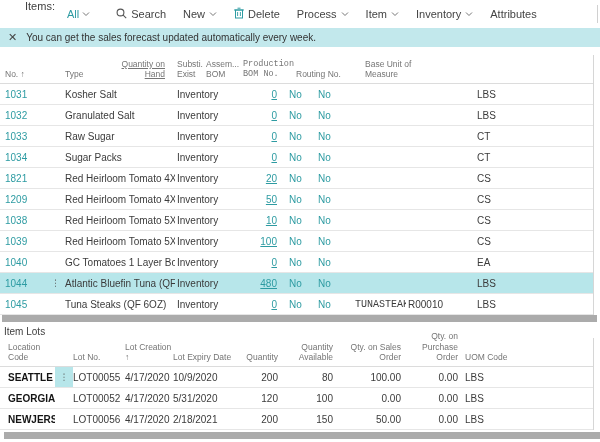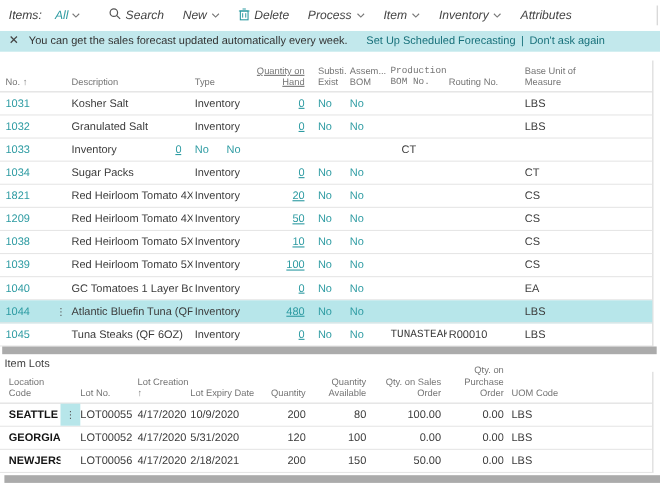--- a/index.html
+++ b/index.html
@@ -8,24 +8,23 @@
     font-family: "Liberation Sans", sans-serif;
     background:#fff; color:#3b3b3b; font-size:10px;
     position:relative;
   }
   :root{
     --teal:#2d9ba2; --notif-bg:#c2e8ec; --notif-link:#17707a;
     --sel-bg:#b7e6ea; --scrollbar:#ababab; --border:#e6e6e6;
   }
   
   .toolbar{
-    height:28px; display:flex; align-items:center; background:#fff;
-    padding:0 6px 0 8px; font-size:11px; color:#444; white-space:nowrap;
+    height:28px; display:flex; background:#fff;
+    padding:0 6px 0 25px; font-size:11px; color:#444; white-space:nowrap;
     position:relative;
-    font-style:italic;
   }
   .tb-context{ margin-right:12px; color:#404040; }
   .tb-filter{ color:var(--teal); display:flex; align-items:center; gap:3px; margin-right:26px; cursor:pointer;}
   .tb-item{ display:flex; align-items:center; gap:4px; margin-right:17px; cursor:pointer; }
   .chev{ display:inline-block; width:8px; height:6px; }
   .chev svg{ display:block; }
   .tb-divider{ position:absolute; right:2px; top:5px; height:18px; width:1px; background:#d0d0d0; }
   
   .notif{
     height:19px; background:var(--notif-bg); display:flex; align-items:center;
@@ -154,31 +153,25 @@
     <span>Attributes</span>
 
   </span>
 
   <span class="tb-divider"></span>
 </div>
 
 <div class="notif">
   <span class="notif-close">✕</span>
   <span>You can get the sales forecast updated automatically every week.</span>
-  <span class="notif-links">
-    <span>Set Up Scheduled Forecasting</span>
-    <span>|</span>
-    <span>Don't ask again</span>
-  </span>
 </div>
 
 <div class="tablewrap">
   <div class="thead items-head">
     <div class="c c-no">No. ↑</div>
-    <div class="c c-desc">Description</div>
     <div class="c c-type">Type</div>
     <div class="c c-qoh r">Quantity on Hand</div>
     <div class="c c-sub">Substi...
 Exist</div>
     <div class="c c-assem">Assem...
 BOM</div>
     <div class="c c-prod">Production
 BOM No.</div>
     <div class="c c-rout">Routing No.</div>
     <div class="c c-uom">Base Unit of
@@ -208,20 +201,21 @@
         <div class="c c-sub link">No</div>
         <div class="c c-assem link">No</div>
         <div class="c c-prod"></div>
         <div class="c c-rout"></div>
         <div class="c c-uom">LBS</div>
       </div>
       <div class="trow items-row">
         <div class="c c-no">
           <span class="link">1033</span>
         </div>
+        <div class="c c-desc">Raw Sugar</div>
         <div class="c c-type">Inventory</div>
         <div class="c c-qoh r link">0</div>
         <div class="c c-sub link">No</div>
         <div class="c c-assem link">No</div>
         <div class="c c-prod"></div>
         <div class="c c-rout"></div>
         <div class="c c-uom">CT</div>
       </div>
       <div class="trow items-row">
         <div class="c c-no">

